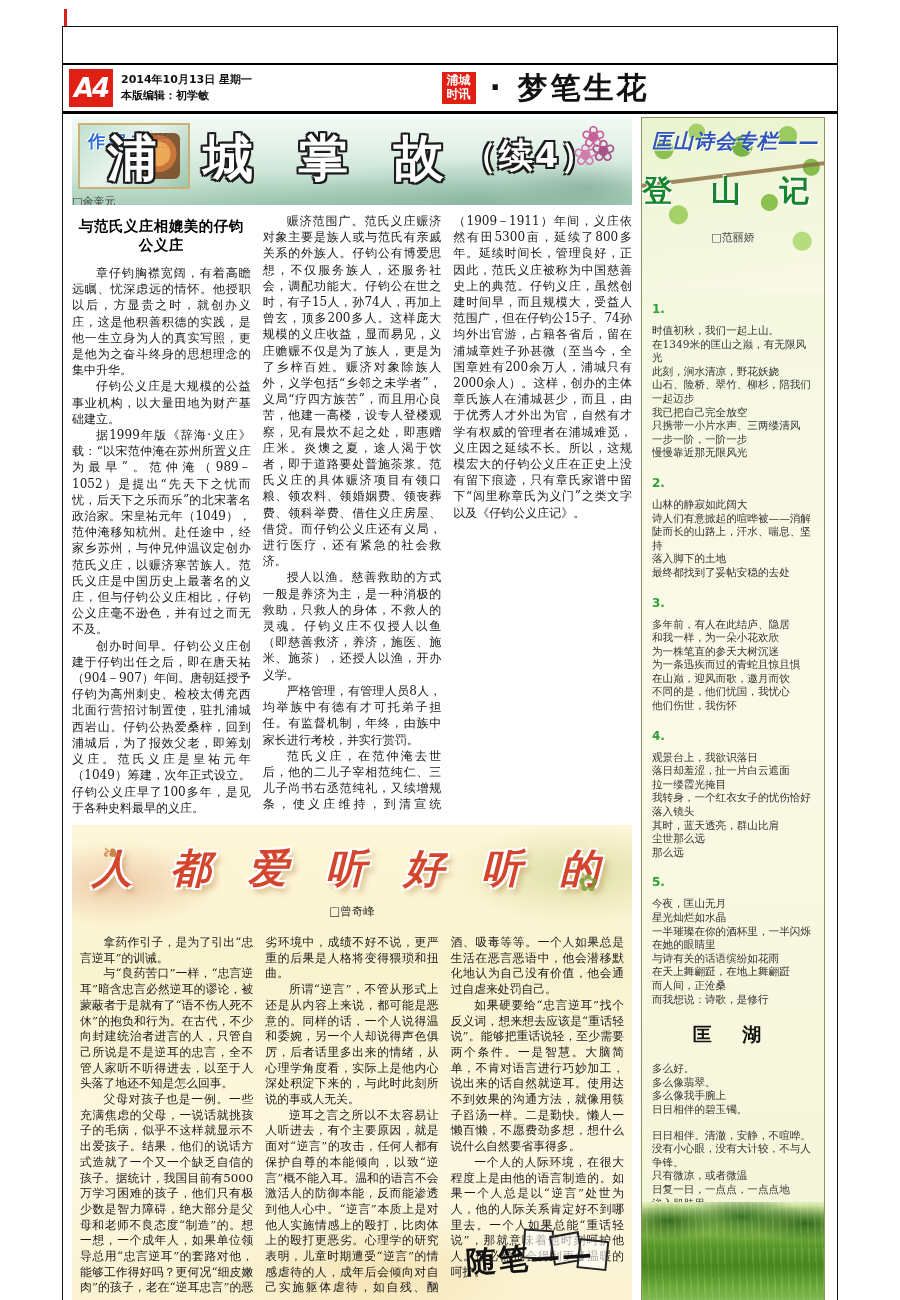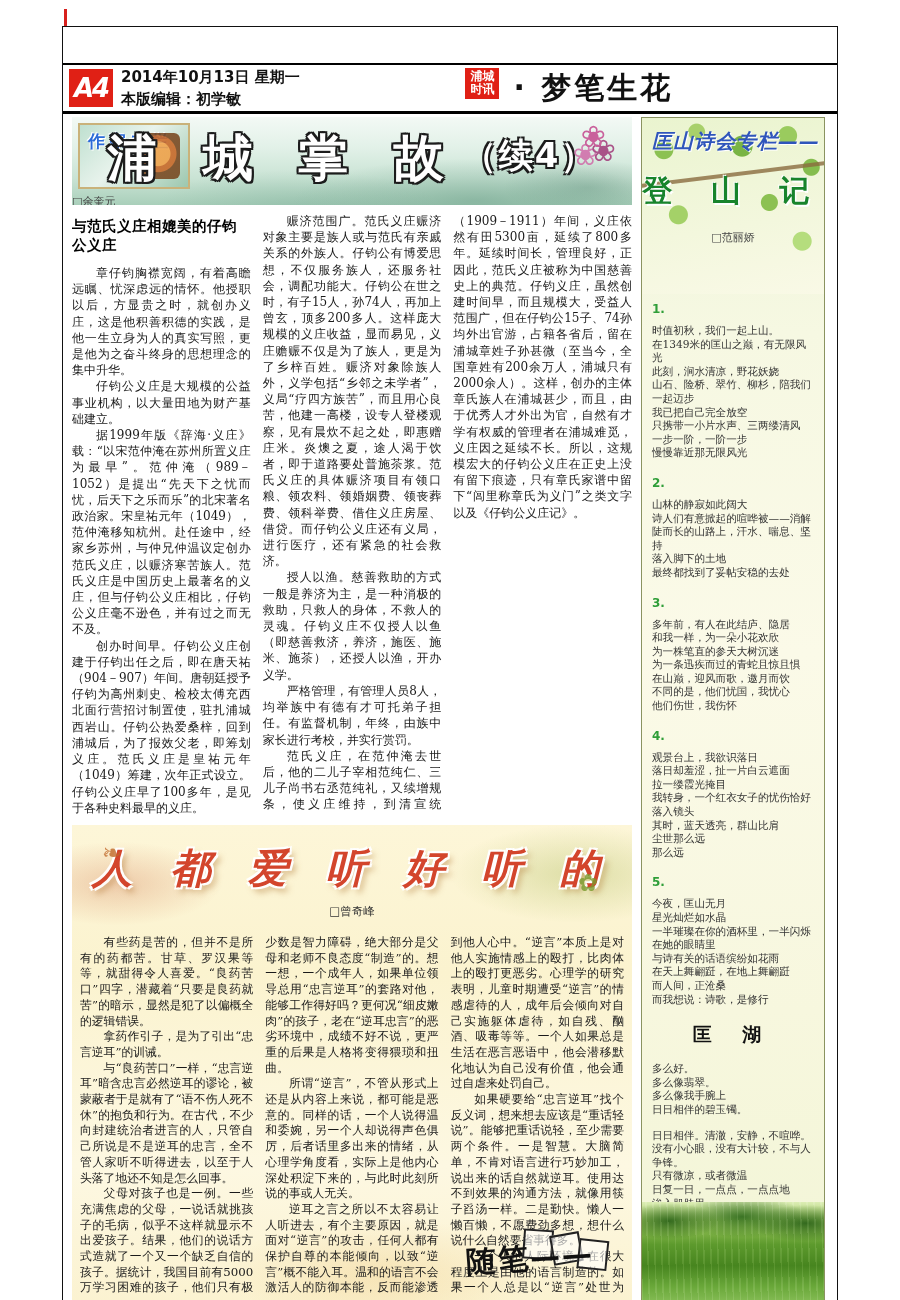--- a/index.html
+++ b/index.html
@@ -7,22 +7,22 @@
         font-family:"DejaVu Sans","Liberation Sans",sans-serif;}
   .crop-tick{position:absolute;left:64px;top:9px;width:3px;height:22px;background:#d8201d;}
   .frame{position:absolute;left:62px;top:7px;width:776px;height:1286px;border:1.5px solid #111;
          box-sizing:border-box;background:#fff;margin-top:19px;}
 
   
   .hdr{margin:36px 0 0 0;border-top:2px solid #000;border-bottom:3px solid #000;
        height:46px;display:flex;align-items:center;padding:0 6px;gap:8px;}
   .a4box{background:#e02015;color:#fff;font-weight:bold;font-size:26px;width:44px;height:38px;
          display:flex;align-items:center;justify-content:center;font-style:italic;letter-spacing:-2px;}
-  .dateblk{font-size:15px;font-weight:bold;color:#111;line-height:1.5;}
-  .hdr-center{flex:1;display:flex;align-items:flex-start;justify-content:center;gap:14px;}
+  .dateblk{font-size:11px;font-weight:bold;color:#111;line-height:1.5;}
+  .hdr-center{flex:1;display:flex;align-items:center;justify-content:center;gap:14px;}
   .masthead-box{background:#e02015;color:#fff;font-size:12px;font-weight:bold;width:28px;
                 line-height:1.15;padding:2px 3px;text-align:center;}
   .masthead-title{font-size:30px;font-weight:900;color:#111;letter-spacing:3px;
                   font-family:"DejaVu Sans",sans-serif;}
   .hdr-right{text-align:left;font-size:12px;font-weight:bold;line-height:1.5;}
   .hotline{color:#e02015;}
   .email{color:#111;}
 
   
   .content{display:flex;gap:9px;padding:3px 9px 6px 9px;}
@@ -48,21 +48,21 @@
       text-shadow:-2px -2px 0 #1c1c1c,2px -2px 0 #1c1c1c,-2px 2px 0 #1c1c1c,2px 2px 0 #1c1c1c,
                   0 -2px 0 #1c1c1c,0 2px 0 #1c1c1c,-2px 0 0 #1c1c1c,2px 0 0 #1c1c1c;}
   .title-suffix{font-size:34px;font-weight:900;color:#fff;letter-spacing:2px;vertical-align:8px;
       text-shadow:-2px -2px 0 #1c1c1c,2px -2px 0 #1c1c1c,-2px 2px 0 #1c1c1c,2px 2px 0 #1c1c1c;}
   .banner-byline{position:relative;font-size:11px;color:#444;margin-top:2px;}
   .flower{position:absolute;right:26px;top:2px;font-size:30px;color:#c4488e;
           text-shadow:10px 14px 0 #a03778, -8px 18px 0 #d06aa8;opacity:.85;}
 
   
   .art-flow{height:606px;overflow:hidden;column-count:3;column-gap:12px;column-fill:auto;margin-top:4px;}
-  .art-head{font-size:14.5px;font-weight:bold;color:#000;letter-spacing:.5px;
+  .art-head{font-size:14.5px;font-weight:bold;color:#000;text-align:center;letter-spacing:.5px;
             margin:4px 0 10px 0;font-family:"DejaVu Sans",sans-serif;}
   .art-body p{margin:0;font:12px/16.2px "DejaVu Serif","Liberation Serif",serif;color:#1a1a1a;
               text-align:justify;text-indent:2em;}
 
   
   .essay{position:relative;margin-top:6px;height:488px;overflow:hidden;
          background:linear-gradient(180deg,#fdf6d8 0%,#fbf3cf 30%,#fdf8e2 70%,#fbf2cf 100%);}
   .essay::before{content:"";position:absolute;inset:0;
       background:
         radial-gradient(ellipse 150px 60px at 8% 12%,rgba(196,80,40,.25),transparent 70%),
@@ -178,21 +178,20 @@
         </div>
 
         <div class="essay">
           <div class="essay-banner">
             <span class="leaf leaf1">❧</span>
             <span class="leaf leaf2">✿</span>
             <div class="essay-title">人 都 爱 听 好 听 的</div>
             <div class="essay-byline">□曾奇峰</div>
           </div>
           <div class="essay-flow">
-              <p>有些药是苦的，但并不是所有的药都苦。甘草、罗汉果等等，就甜得令人喜爱。“良药苦口”四字，潜藏着“只要是良药就苦”的暗示，显然是犯了以偏概全的逻辑错误。</p>
               <p>拿药作引子，是为了引出“忠言逆耳”的训诫。</p>
               <p>与“良药苦口”一样，“忠言逆耳”暗含忠言必然逆耳的谬论，被蒙蔽者于是就有了“语不伤人死不休”的抱负和行为。在古代，不少向封建统治者进言的人，只管自己所说是不是逆耳的忠言，全不管人家听不听得进去，以至于人头落了地还不知是怎么回事。</p>
               <p>父母对孩子也是一例。一些充满焦虑的父母，一说话就挑孩子的毛病，似乎不这样就显示不出爱孩子。结果，他们的说话方式造就了一个又一个缺乏自信的孩子。据统计，我国目前有5000万学习困难的孩子，他们只有极少数是智力障碍，绝大部分是父母和老师不良态度“制造”的。想一想，一个成年人，如果单位领导总用“忠言逆耳”的套路对他，能够工作得好吗？更何况“细皮嫩肉”的孩子，老在“逆耳忠言”的恶劣环境中，成绩不好不说，更严重的后果是人格将变得猥琐和扭曲。</p>
               <p>所谓“逆言”，不管从形式上还是从内容上来说，都可能是恶意的。同样的话，一个人说得温和委婉，另一个人却说得声色俱厉，后者话里多出来的情绪，从心理学角度看，实际上是他内心深处积淀下来的，与此时此刻所说的事或人无关。</p>
               <p>逆耳之言之所以不太容易让人听进去，有个主要原因，就是面对“逆言”的攻击，任何人都有保护自尊的本能倾向，以致“逆言”概不能入耳。温和的语言不会激活人的防御本能，反而能渗透到他人心中。“逆言”本质上是对他人实施情感上的殴打，比肉体上的殴打更恶劣。心理学的研究表明，儿童时期遭受“逆言”的情感虐待的人，成年后会倾向对自己实施躯体虐待，如自残、酗酒、吸毒等等。一个人如果总是生活在恶言恶语中，他会潜移默化地认为自己没有价值，他会通过自虐来处罚自己。</p>
               <p>如果硬要给“忠言逆耳”找个反义词，想来想去应该是“重话轻说”。能够把重话说轻，至少需要两个条件。一是智慧。大脑简单，不肯对语言进行巧妙加工，说出来的话自然就逆耳。使用达不到效果的沟通方法，就像用筷子舀汤一样。二是勤快。懒人一懒百懒，不愿费劲多想，想什么说什么自然要省事得多。</p>
               <p>一个人的人际环境，在很大程度上是由他的语言制造的。如果一个人总是以“逆言”处世为人，他的人际关系肯定好不到哪里去。一个人如果总能“重话轻说”，那就意味着他时刻呵护他人。他必然也会得到更多温暖的呵护。</p>
             </div>
           <div class="suibi">
             <i></i>

